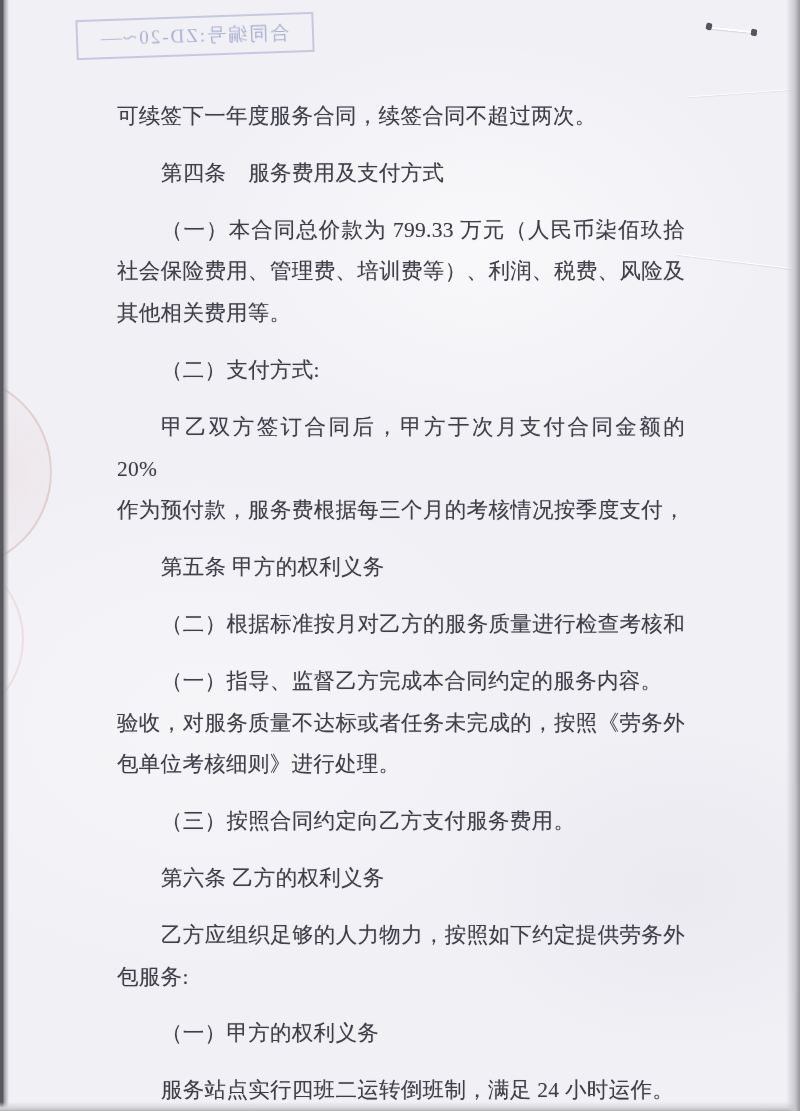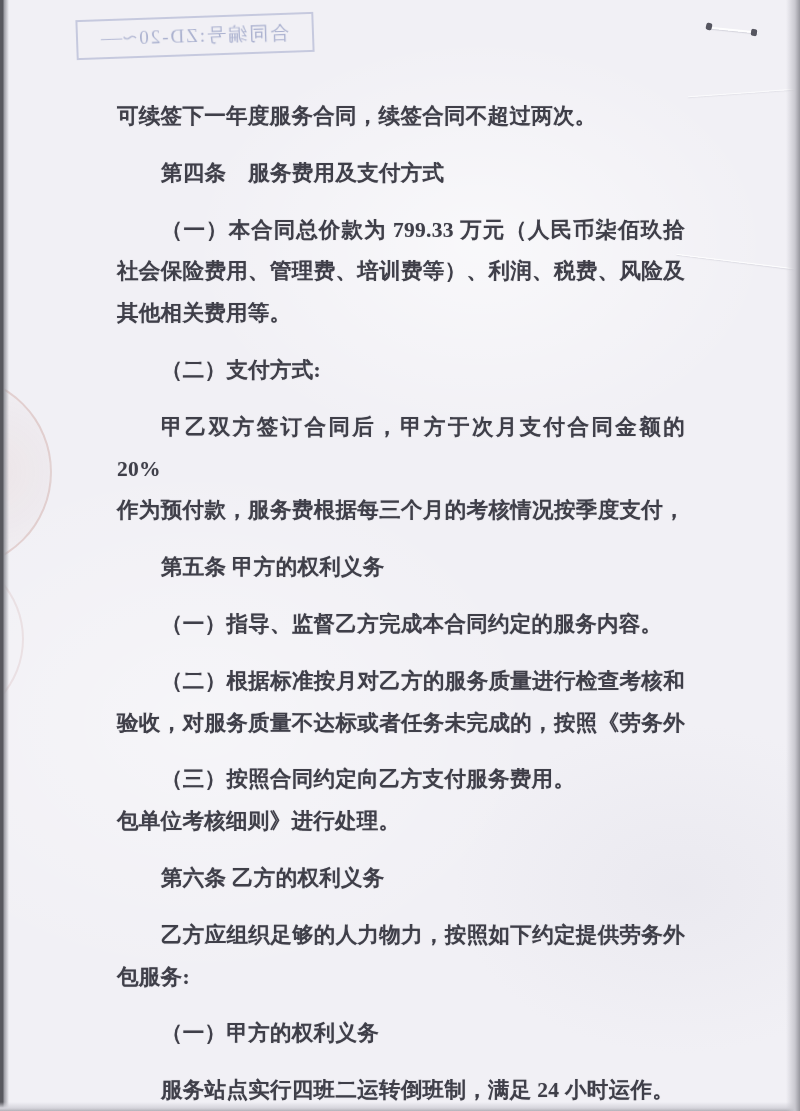--- a/index.html
+++ b/index.html
@@ -50,21 +50,21 @@
     box-shadow:0 1px 1px rgba(165,165,180,.28);}
   .crease2{position:absolute;left:688px;top:92px;width:120px;height:1px;
     background:rgba(255,255,255,.7);transform:rotate(-4deg);
     box-shadow:0 1px 1px rgba(165,165,180,.2);}
   
   .textblock{
     position:absolute;left:117px;top:96px;width:568px;
     font-size:21.5px;line-height:41.8px;letter-spacing:.3px;
     color:#3f3f49;text-shadow:0 0 1px rgba(63,63,73,.35);
   }
-  .line{white-space:nowrap;font-weight:bold;}
+  .line{white-space:nowrap;}
   .line.indent{text-indent:44px;margin-top:15px;}
   .line.fill{white-space:normal;text-align:justify;text-align-last:justify;}
 </style>
 </head>
 <body>
 
 <div class="scan">
 
   <div class="stamp">
     <span>合同编号:ZD-20</span>
@@ -84,25 +84,25 @@
   <div class="textblock">
       <div class="line">可续签下一年度服务合同，续签合同不超过两次。</div>
       <div class="line indent">第四条　服务费用及支付方式</div>
       <div class="line indent fill">（一）本合同总价款为 799.33 万元（人民币柒佰玖拾</div>
       <div class="line fill">社会保险费用、管理费、培训费等）、利润、税费、风险及</div>
       <div class="line">其他相关费用等。</div>
       <div class="line indent">（二）支付方式:</div>
       <div class="line indent fill">甲乙双方签订合同后，甲方于次月支付合同金额的 20%</div>
       <div class="line fill">作为预付款，服务费根据每三个月的考核情况按季度支付，</div>
       <div class="line indent">第五条 甲方的权利义务</div>
+      <div class="line indent fill">（二）根据标准按月对乙方的服务质量进行检查考核和</div>
       <div class="line indent">（一）指导、监督乙方完成本合同约定的服务内容。</div>
-      <div class="line indent fill">（二）根据标准按月对乙方的服务质量进行检查考核和</div>
       <div class="line fill">验收，对服务质量不达标或者任务未完成的，按照《劳务外</div>
+      <div class="line">包单位考核细则》进行处理。</div>
       <div class="line indent">（三）按照合同约定向乙方支付服务费用。</div>
-      <div class="line">包单位考核细则》进行处理。</div>
       <div class="line indent">第六条 乙方的权利义务</div>
       <div class="line indent fill">乙方应组织足够的人力物力，按照如下约定提供劳务外</div>
       <div class="line">包服务:</div>
       <div class="line indent">（一）甲方的权利义务</div>
       <div class="line indent">服务站点实行四班二运转倒班制，满足 24 小时运作。</div>
     </div>
 
   <div class="edge-left"></div>
   <div class="edge-bottom"></div>
   <div class="edge-right"></div>

